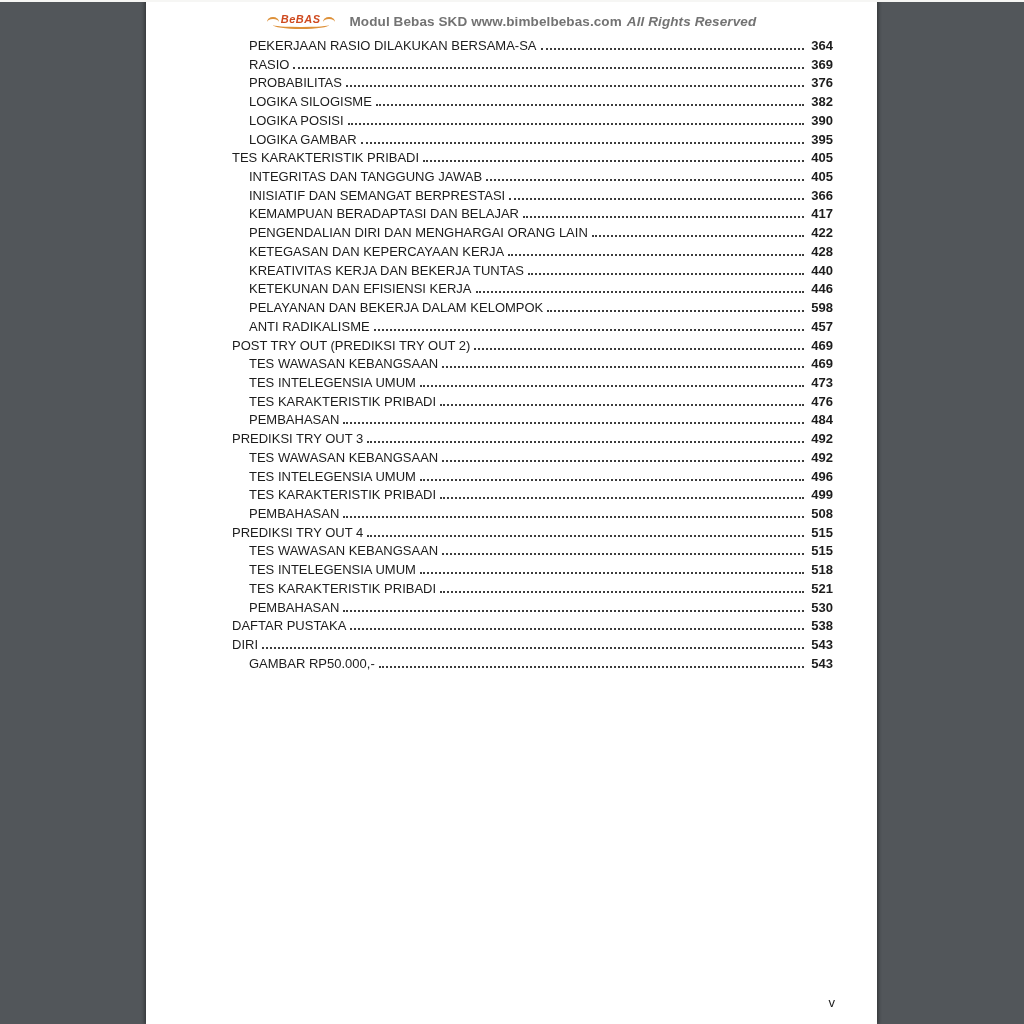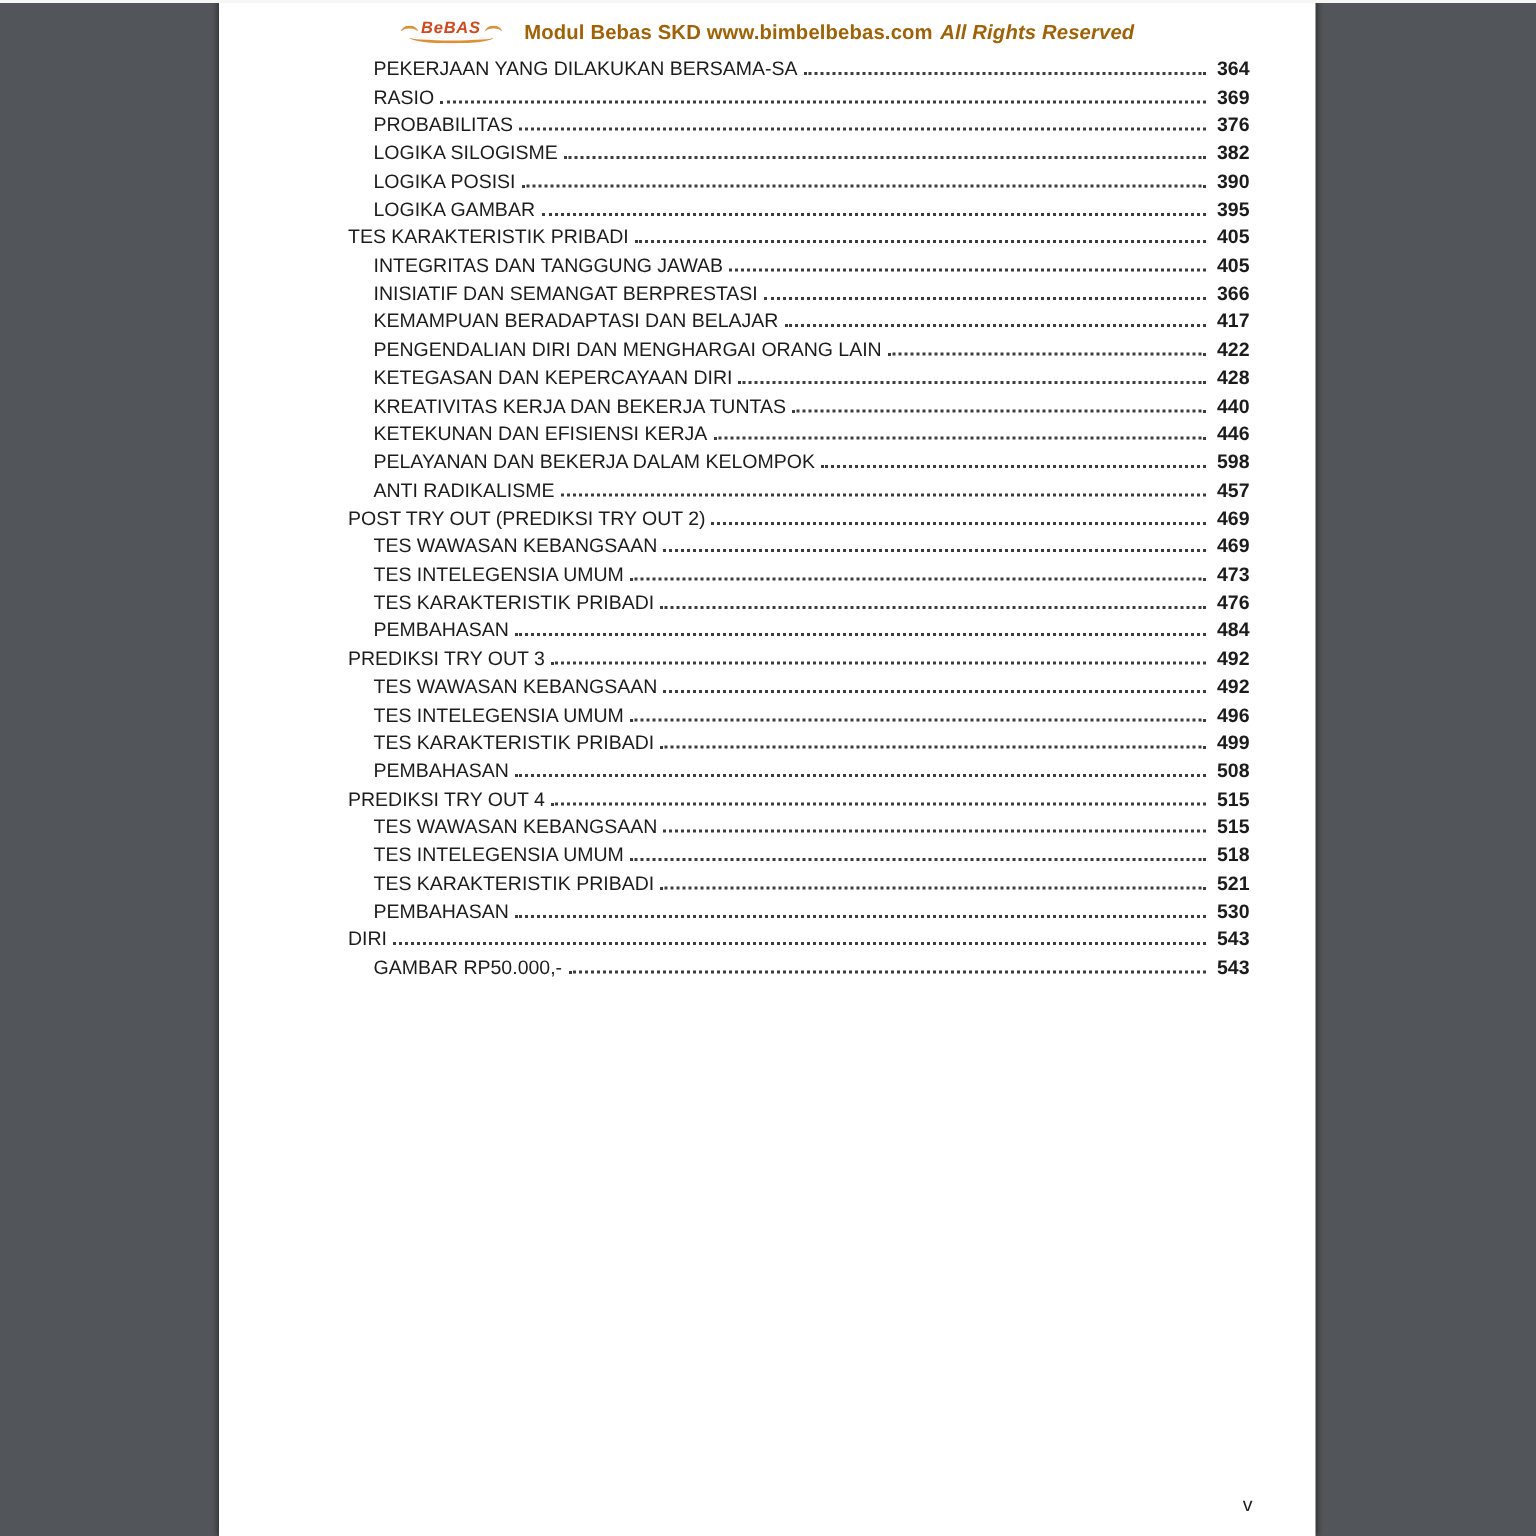--- a/index.html
+++ b/index.html
@@ -35,21 +35,21 @@
   .wing {
     display:inline-block; width:12px; height:5px;
     border-top:2px solid #dd9038; border-radius:50% 50% 0 0 / 100% 100% 0 0;
   }
   .logo-underline {
     position:absolute; left:6px; right:6px; bottom:0; height:4px;
     border-bottom:2px solid #dd9038;
     border-radius:0 0 50% 50% / 0 0 100% 100%;
   }
   .header-title {
-    font-size:13.5px; font-weight:bold; color:#a16207;
+    font-size:13.5px; font-weight:bold; color:#737373;
     white-space:nowrap; letter-spacing:0.1px;
   }
   .header-title .rights { font-style:italic; margin-left:5px; }
   
   .toc {
     position:absolute; top:37px; left:86px; right:44px;
   }
   .toc-row {
     display:flex; align-items:baseline;
     height:18.72px; line-height:18.72px;
@@ -81,21 +81,21 @@
       <span class="wing"></span>
       <span class="logo-text">BeBAS</span>
       <span class="wing"></span>
       <span class="logo-underline"></span>
     </span>
     <span class="header-title"><span>Modul Bebas SKD www.bimbelbebas.com</span><span class="rights">All Rights Reserved</span></span>
   </div>
 
   <div class="toc" id="toc">
       <div class="toc-row lvl2">
-        <span class="toc-label">PEKERJAAN YANG DILAKUKAN BERSAMA-SA</span>
+        <span class="toc-label">PEKERJAAN RASIO DILAKUKAN BERSAMA-SA</span>
         <span class="toc-leader"></span>
         <span class="toc-page">364</span>
       </div>
       <div class="toc-row lvl2">
         <span class="toc-label">RASIO</span>
         <span class="toc-leader"></span>
         <span class="toc-page">369</span>
       </div>
       <div class="toc-row lvl2">
         <span class="toc-label">PROBABILITAS</span>
@@ -136,21 +136,21 @@
         <span class="toc-label">KEMAMPUAN BERADAPTASI DAN BELAJAR</span>
         <span class="toc-leader"></span>
         <span class="toc-page">417</span>
       </div>
       <div class="toc-row lvl2">
         <span class="toc-label">PENGENDALIAN DIRI DAN MENGHARGAI ORANG LAIN</span>
         <span class="toc-leader"></span>
         <span class="toc-page">422</span>
       </div>
       <div class="toc-row lvl2">
-        <span class="toc-label">KETEGASAN DAN KEPERCAYAAN DIRI</span>
+        <span class="toc-label">KETEGASAN DAN KEPERCAYAAN KERJA</span>
         <span class="toc-leader"></span>
         <span class="toc-page">428</span>
       </div>
       <div class="toc-row lvl2">
         <span class="toc-label">KREATIVITAS KERJA DAN BEKERJA TUNTAS</span>
         <span class="toc-leader"></span>
         <span class="toc-page">440</span>
       </div>
       <div class="toc-row lvl2">
         <span class="toc-label">KETEKUNAN DAN EFISIENSI KERJA</span>
@@ -236,20 +236,25 @@
         <span class="toc-label">TES KARAKTERISTIK PRIBADI</span>
         <span class="toc-leader"></span>
         <span class="toc-page">521</span>
       </div>
       <div class="toc-row lvl2">
         <span class="toc-label">PEMBAHASAN</span>
         <span class="toc-leader"></span>
         <span class="toc-page">530</span>
       </div>
       <div class="toc-row">
+        <span class="toc-label">DAFTAR PUSTAKA</span>
+        <span class="toc-leader"></span>
+        <span class="toc-page">538</span>
+      </div>
+      <div class="toc-row">
         <span class="toc-label">DIRI</span>
         <span class="toc-leader"></span>
         <span class="toc-page">543</span>
       </div>
       <div class="toc-row lvl2">
         <span class="toc-label">GAMBAR RP50.000,-</span>
         <span class="toc-leader"></span>
         <span class="toc-page">543</span>
       </div>
     </div>

